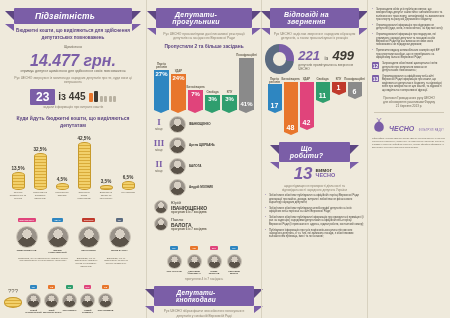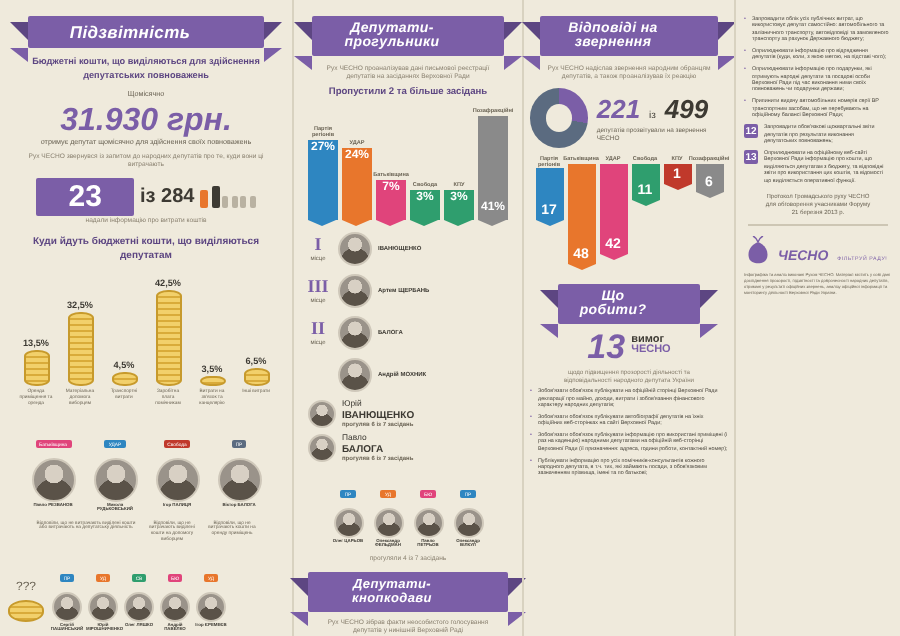--- a/index.html
+++ b/index.html
@@ -41,21 +41,21 @@
   .ribbon .tail-r { right:-9px; border-width: 7px 9px 0 0; border-color: #7b5ea7 transparent transparent transparent; }
 
   .sub { text-align:center; font-size: 4.6px; color:#5d4682; line-height: 1.45; padding: 0 8px; font-weight: bold; }
   .tiny { font-size: 3.3px; color:#8a8170; line-height:1.35; text-align:center; padding:0 8px; }
 
   .bignum { text-align:center; color:#7b5ea7; font-weight:bold; font-size:16px; font-style:italic; line-height:1; margin-top:3px;}
   .minilabel { text-align:center; font-size:3.6px; color:#6b6455; line-height:1.3; }
 
   
   .badgerow { display:flex; align-items:center; justify-content:center; gap:3px; margin-top:4px; }
-  .sqbadge { background:#7b5ea7; color:#fff; font-weight:bold; font-size:15px; padding:1px 16px; border-radius:1px;text-align:center;}
+  .sqbadge { background:#7b5ea7; color:#fff; font-weight:bold; font-size:12px; padding:1px 6px; border-radius:1px;text-align:center;}
   .frac { font-size:10px; font-weight:bold; color:#3d3a33;}
 
   
   .bars { display:flex; align-items:flex-end; justify-content:center; gap:2px; height:56px; margin-top:3px; padding:0 2px;}
   .bar-wrap { width:15px; display:flex; flex-direction:column; align-items:center; justify-content:flex-end; height:100%; }
   .bar-logo { font-size:2.8px; color:#6b6455; text-align:center; line-height:1; margin-bottom:1px; font-weight:bold;}
   .bar {
     width:15px; color:#fff; font-weight:bold; font-size:6px;
     display:flex; flex-direction:column; align-items:center; justify-content:flex-start;
     padding-top:1px; position:relative;
@@ -141,27 +141,27 @@
 <div class="page">
 
   <div class="col col-1">
     <div class="ribbon">
       <span class="tail-l"></span><span class="tail-r"></span>
       <span>Підзвітність</span>
     </div>
     <div class="sub">Бюджетні кошти, що виділяються для здійснення депутатських повноважень</div>
 
     <div class="minilabel" style="margin-top:4px;">Щомісячно</div>
-    <div class="bignum">31.930 грн.</div>
+    <div class="bignum">14.477 грн.</div>
     <div class="minilabel">отримує депутат щомісячно для здійснення своїх повноважень</div>
     <div class="tiny" style="margin-top:2px;">Рух ЧЕСНО звернувся із запитом до народних депутатів про те, куди вони ці витрачають</div>
 
     <div class="badgerow">
       <span class="sqbadge">23</span>
-      <span class="frac">із 284</span>
+      <span class="frac">із 445</span>
       <span style="display:flex; gap:1.5px; align-items:flex-end;">
         <span style="width:4px;height:9px;background:#e8762c;display:block;border-radius:1px;"></span>
         <span style="width:4px;height:11px;background:#3d3a33;display:block;border-radius:1px;"></span>
         <span style="width:3px;height:6px;background:#b9b2a2;display:block;border-radius:1px;"></span>
         <span style="width:3px;height:6px;background:#b9b2a2;display:block;border-radius:1px;"></span>
         <span style="width:3px;height:6px;background:#b9b2a2;display:block;border-radius:1px;"></span>
         <span style="width:3px;height:6px;background:#b9b2a2;display:block;border-radius:1px;"></span>
       </span>
     </div>
     <div class="tiny">надали інформацію про витрати коштів</div>

